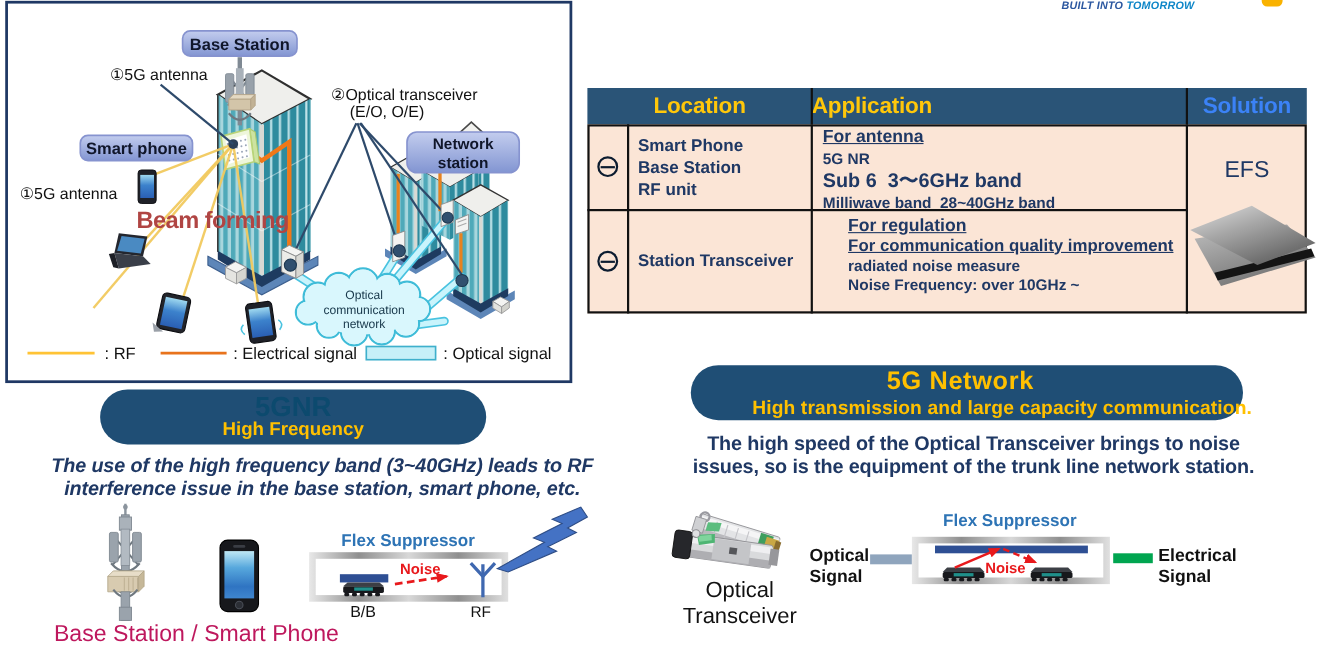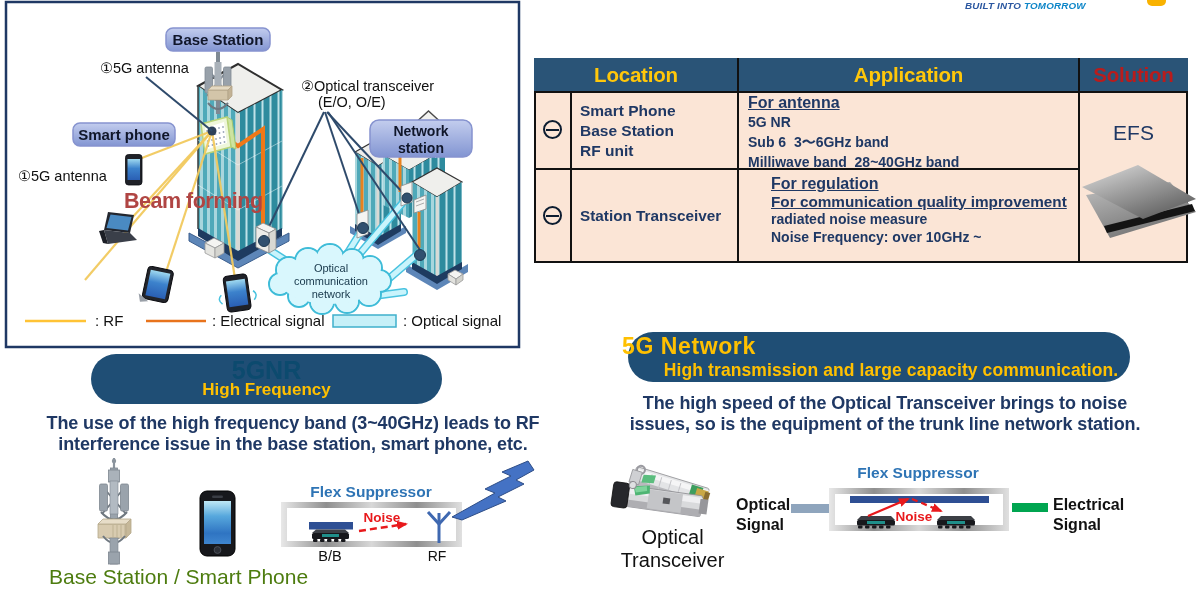--- a/index.html
+++ b/index.html
@@ -9,26 +9,26 @@
   .navy{color:#1F3864;}
 </style>
 </head>
 <body>
 
 <div class="abs" style="left:965px;top:0px;width:180px;height:12px;font-style:italic;font-weight:bold;font-size:9.8px;letter-spacing:0.2px;">
   <span style="color:#2b57a0;">BUILT INTO </span><span style="color:#0e86c8;margin-top:31px;">TOMORROW</span>
 </div>
 <div class="abs" style="left:1147px;top:-7px;width:19px;height:13px;background:#f9b200;border-radius:5px;"></div>
 
-<div class="abs" style="left:534px;top:58px;width:654px;height:147px;">
+<div class="abs" style="left:534px;top:80px;width:654px;height:147px;">
 
   <div class="abs" style="left:0;top:0;width:654px;height:33px;background:#2A5477;"></div>
   <div class="abs" style="left:0;top:0;width:204px;height:33px;line-height:33px;text-align:center;font-weight:bold;font-size:20.5px;letter-spacing:-0.2px;color:#FFC70A;">Location</div>
-  <div class="abs" style="left:204px;top:0;width:341px;height:33px;line-height:33px;text-align:center;font-weight:bold;font-size:20.5px;letter-spacing:-0.2px;color:#FFC70A;">Application</div>
-  <div class="abs" style="left:545px;top:0;width:109px;height:33px;line-height:33px;text-align:center;font-weight:bold;font-size:20.5px;letter-spacing:-0.2px;color:#b91c1c;">Solution</div>
+  <div class="abs" style="left:204px;top:0;width:341px;height:33px;line-height:33px;text-align:left;font-weight:bold;font-size:20.5px;letter-spacing:-0.2px;color:#FFC70A;">Application</div>
+  <div class="abs" style="left:545px;top:0;width:109px;height:33px;line-height:33px;text-align:center;font-weight:bold;font-size:20.5px;letter-spacing:-0.2px;color:#3b82f6;">Solution</div>
   <div class="abs" style="left:203px;top:0;width:2px;height:33px;background:#111;"></div>
   <div class="abs" style="left:544px;top:0;width:2px;height:33px;background:#111;"></div>
 
   <div class="abs" style="left:0;top:33px;width:654px;height:172px;background:#FBE5D6;border:2px solid #111;box-sizing:border-box;"></div>
 
   <div class="abs" style="left:36px;top:33px;width:2px;height:172px;background:#111;"></div>
   <div class="abs" style="left:203px;top:33px;width:2px;height:172px;background:#111;"></div>
   <div class="abs" style="left:544px;top:33px;width:2px;height:172px;background:#111;"></div>
 
   <div class="abs" style="left:0;top:110px;width:546px;height:2px;background:#111;"></div>
@@ -36,21 +36,21 @@
   <div class="abs" style="left:9px;top:62px;width:19px;height:19px;border:2px solid #0c1c30;border-radius:50%;box-sizing:border-box;"></div>
   <div class="abs" style="left:12px;top:70.5px;width:13px;height:2px;background:#0c1c30;"></div>
   <div class="abs" style="left:9px;top:148px;width:19px;height:19px;border:2px solid #0c1c30;border-radius:50%;box-sizing:border-box;"></div>
   <div class="abs" style="left:12px;top:156.5px;width:13px;height:2px;background:#0c1c30;"></div>
 
   <div class="abs navy" style="left:46px;top:43px;font-weight:bold;font-size:15.5px;line-height:20px;">Smart Phone<br>Base Station<br>RF unit</div>
 
   <div class="abs navy" style="left:214px;top:34.5px;font-weight:bold;">
     <div style="font-size:16px;line-height:20px;text-decoration:underline;">For antenna</div>
     <div style="font-size:14px;line-height:19.5px;">5G NR</div>
-    <div style="font-size:14px;line-height:20px;">Sub 6&nbsp;&nbsp;3〜6GHz band</div>
+    <div style="font-size:18px;line-height:20px;">Sub 6&nbsp;&nbsp;3〜6GHz band</div>
     <div style="font-size:14px;line-height:20px;">Milliwave band&nbsp;&nbsp;28~40GHz band</div>
   </div>
 
   <div class="abs navy" style="left:46px;top:149px;font-weight:bold;font-size:15.3px;">Station Transceiver</div>
 
   <div class="abs navy" style="left:214px;top:115.5px;font-weight:bold;margin-left:23px;">
     <div style="font-size:16px;line-height:19px;text-decoration:underline;">For regulation</div>
     <div style="font-size:15.3px;line-height:18px;text-decoration:underline;">For communication quality improvement</div>
     <div style="font-size:14px;line-height:17.5px;">radiated noise measure</div>
     <div style="font-size:14px;line-height:18px;">Noise Frequency: over 10GHz ~</div>
@@ -74,31 +74,31 @@
     <polygon points="24,64 112,42 115,49 27,71" fill="#141414"></polygon>
     <polygon points="58,3 116,37 63,57 2,25" fill="url(#mt1)"></polygon>
   </svg>
 </div>
 
 <div class="abs" style="left:91px;top:354px;width:351px;height:50px;background:#1F4E75;border-radius:26px;"></div>
 <div class="abs" style="left:91px;top:356px;width:351px;text-align:center;font-weight:bold;font-size:25px;color:#0c4a6e;">5GNR</div>
 <div class="abs" style="left:91px;top:380px;width:351px;text-align:center;font-weight:bold;font-size:17px;color:#FFC000;">High Frequency</div>
 
 <div class="abs" style="left:628px;top:332px;width:502px;height:50px;background:#1F4E75;border-radius:26px;"></div>
-<div class="abs" style="left:622px;top:333px;width:502px;text-align:left;font-weight:bold;font-size:23px;letter-spacing:0.6px;color:#FFC000;">5G Network</div>
-<div class="abs" style="left:640px;top:360px;width:502px;text-align:center;font-weight:bold;font-size:17.5px;letter-spacing:0.1px;color:#FFC000;">High transmission and large capacity communication.</div>
-
-<div class="abs navy" id="para-left" style="left:43px;top:412.5px;width:500px;text-align:center;font-weight:bold;font-size:18px;line-height:21px;letter-spacing:-0.12px;">
+<div class="abs" style="left:622px;top:333px;width:502px;text-align:center;font-weight:bold;font-size:23px;letter-spacing:0.6px;color:#FFC000;">5G Network</div>
+<div class="abs" style="left:660px;top:360px;width:502px;text-align:center;font-weight:bold;font-size:17.5px;letter-spacing:0.1px;color:#FFC000;">High transmission and large capacity communication.</div>
+
+<div class="abs navy" id="para-left" style="left:43px;top:412.5px;width:500px;text-align:center;font-weight:bold;font-size:18px;line-height:21px;letter-spacing:-0.12px;font-style:italic;">
 The use of the high frequency band (3~40GHz) leads to RF interference issue in the base station, smart phone, etc.
 </div>
 <div class="abs navy" id="para-right" style="left:625px;top:393px;width:520px;text-align:center;font-weight:bold;font-size:18px;line-height:21px;letter-spacing:-0.12px;">
 The high speed of the Optical Transceiver brings to noise issues, so is the equipment of the trunk line network station.
 </div>
 
-<div class="abs" style="left:49px;top:565px;font-size:21px;line-height:24px;color:#4d7c0f;">Base Station / Smart Phone</div>
+<div class="abs" style="left:49px;top:565px;font-size:21px;line-height:24px;color:#be185d;">Base Station / Smart Phone</div>
 <div class="abs" style="left:605px;top:526px;width:135px;text-align:center;font-size:20px;line-height:23px;color:#111;">Optical<br>Transceiver</div>
 
 <svg class="abs" style="left:0;top:0;" width="530" height="350" viewBox="0 0 530 350">
   <defs>
     <linearGradient id="lbl" x1="0" y1="0" x2="0" y2="1">
       <stop offset="0" stop-color="#c3cdee"></stop>
         <stop offset="1" stop-color="#8295d2"></stop>
     </linearGradient>
     <pattern id="pL" width="7" height="10" patternUnits="userSpaceOnUse">
       <rect width="7" height="10" fill="#4fa9b9"></rect>

